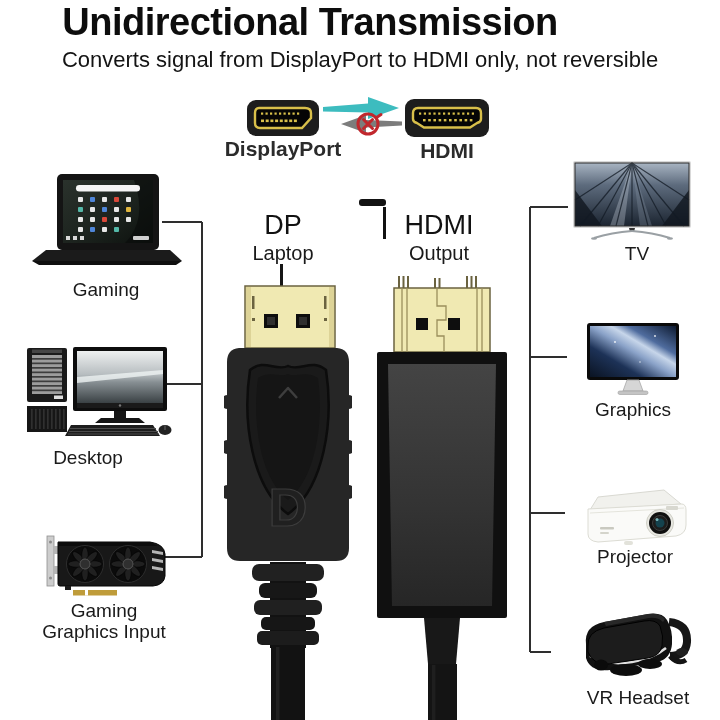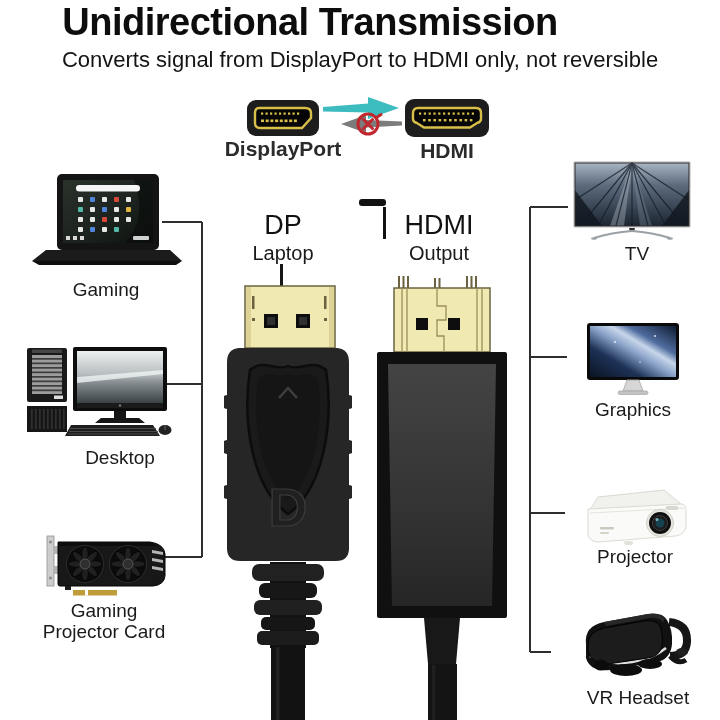--- a/index.html
+++ b/index.html
@@ -271,21 +271,21 @@
     <polygon points="76,74 114,74 120,79 70,79" fill="#161616"></polygon>
     <polygon points="46,81 128,81 135,92 40,92" fill="#1d1d1d"></polygon>
     <g stroke="#4b4b4b" stroke-width="1">
       <path d="M45,84.5 H131"></path>
         <path d="M44,87.5 H133"></path>
         <path d="M43,90 H134"></path>
     </g>
     <ellipse cx="140" cy="86" rx="6.5" ry="5" fill="#222222"></ellipse>
     <path d="M140,81.5 V86" stroke="#666666" stroke-width="1"></path>
   </svg>
-  <div class="abs center dev-label" style="left:50px;top:447px">Desktop</div>
+  <div class="abs center dev-label" style="left:18px;top:447px">Desktop</div>
 </div>
 
 <div>
   <svg class="abs" style="left:45px;top:528px" width="125" height="74" viewBox="0 0 125 74">
     <defs>
       <g id="gfan">
         <circle r="18.5" fill="#0b0b0b" stroke="#2d2d2d" stroke-width="1"></circle>
         <g fill="#202020" stroke="#000000" stroke-width="0.5">
           <ellipse cx="8.5" cy="0" rx="8.5" ry="3.2"></ellipse>
           <ellipse cx="8.5" cy="0" rx="8.5" ry="3.2" transform="rotate(45)"></ellipse>
@@ -310,21 +310,21 @@
       <polygon points="107,22 118,24 118,27 107,25"></polygon>
       <polygon points="107,30 118,32 118,35 107,33"></polygon>
       <polygon points="107,38 118,40 118,43 107,41"></polygon>
     </g>
     <use href="#gfan" transform="translate(40,36)"></use>
     <use href="#gfan" transform="translate(83,36)"></use>
     <rect x="20" y="58" width="6" height="4" fill="#1a1a1a"></rect>
     <rect x="28" y="62" width="44" height="5.5" fill="#bf9c3a"></rect>
     <rect x="40" y="62" width="3" height="5.5" fill="#ffffff"></rect>
   </svg>
-  <div class="abs center dev-label" style="left:39px;top:600px;width:130px">Gaming Projector Card</div>
+  <div class="abs center dev-label" style="left:39px;top:600px;width:130px">Gaming Graphics Input</div>
 </div>
 
 <div>
   <svg class="abs" style="left:572px;top:160px" width="120" height="82" viewBox="0 0 120 82">
     <defs>
       <linearGradient id="tvscr" x1="0" y1="0" x2="0" y2="1">
         <stop offset="0" stop-color="#a8b4c2"></stop>
           <stop offset="0.35" stop-color="#5d6b7d"></stop>
           <stop offset="1" stop-color="#1c2531"></stop>
       </linearGradient>

